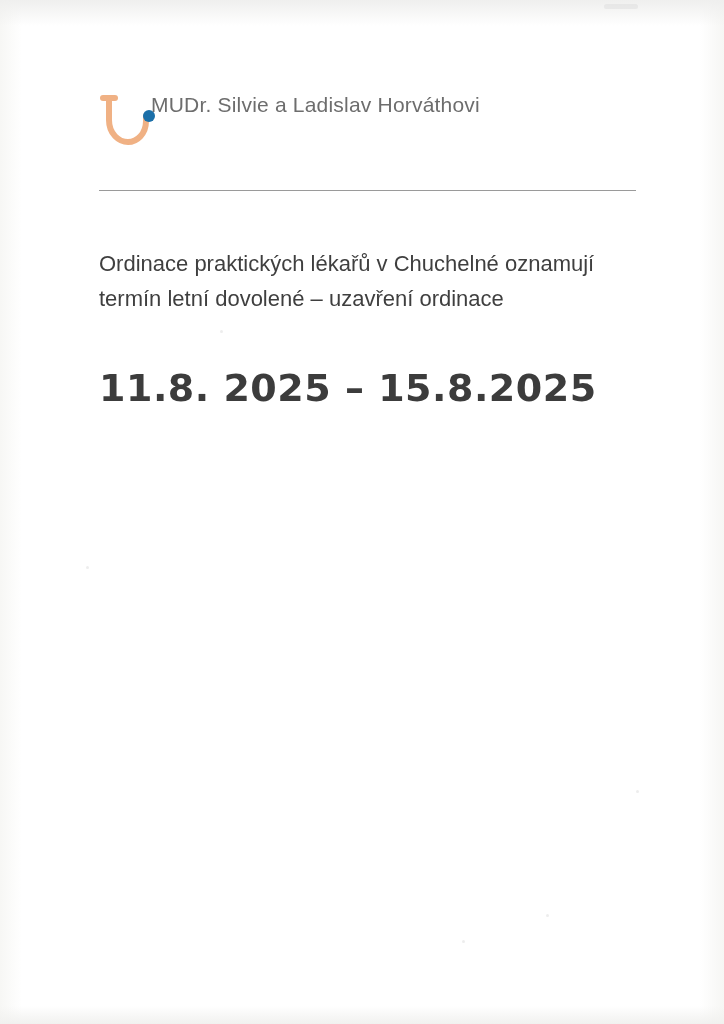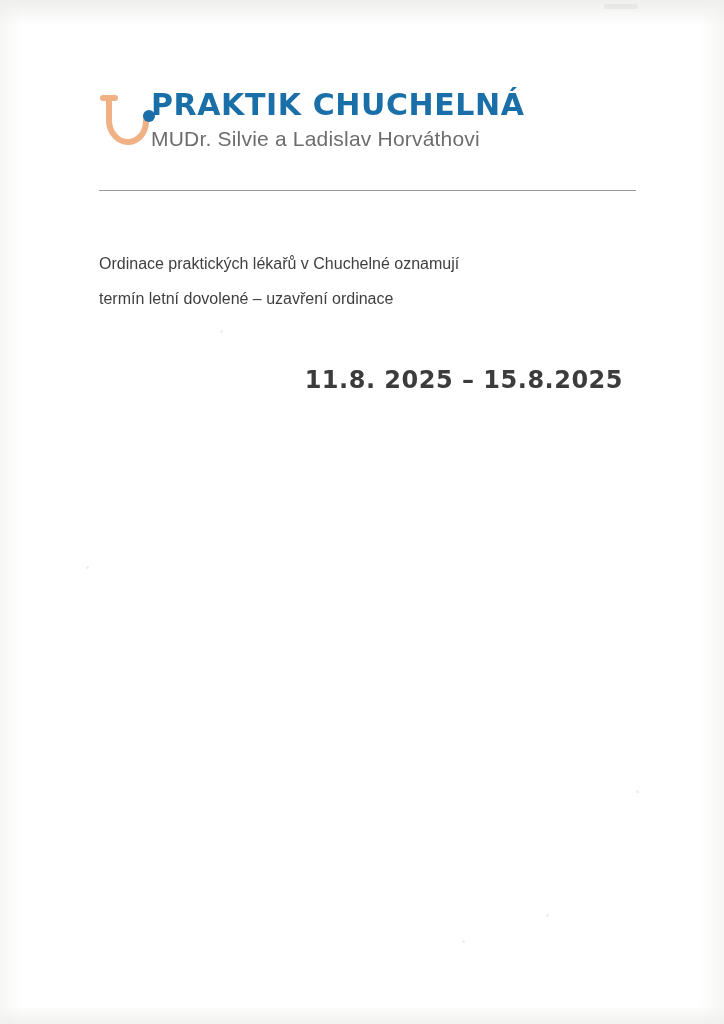--- a/index.html
+++ b/index.html
@@ -90,36 +90,36 @@
     height: 1px;
     background: #9a9a9a;
   }
 
   
   .para {
     position: absolute;
     left: 99px;
     font-family: "Liberation Sans", sans-serif;
     color: #3f3f3f;
-    font-size: 16px;
+    font-size: 22px;
     line-height: 35px;
     white-space: pre-line;
   }
   .para-intro { top: 246px; width: 560px; }
   .para-contact { top: 475px; width: 560px; }
 
   .date-line {
     position: absolute;
-    left: 86px;
+    left: 99px;
     top: 366px;
     width: 537px;
-    text-align: right;
+    text-align: left;
     font-family: "DejaVu Sans", sans-serif;
     font-weight: bold;
-    font-size: 24px;
+    font-size: 38px;
     color: #3c3c3c;
     letter-spacing: .5px;
   }
 </style>
 </head>
 <body>
 
 <div class="page">
 
   <div class="scan-top-shadow"></div>
@@ -136,21 +136,20 @@
 
     <span class="stethoscope">
       <svg viewBox="0 0 58 62" width="58" height="62" aria-hidden="true">
         <path d="M10 4 L10 26 C10 40 20 48 29 48 C38 48 47 40 47 27 L47 22" fill="none" stroke="#f0b184" stroke-width="6" stroke-linecap="round"></path>
         <path d="M4 4 L16 4" fill="none" stroke="#f0b184" stroke-width="6" stroke-linecap="round"></path>
         <circle cx="50" cy="22" r="6" fill="#1b6fa8"></circle>
       </svg>
     </span>
 
     <div class="brand-block">
-      <div class="brand-name">PRAKTIK CHUCHELNÁ</div>
       <div class="brand-sub">MUDr. Silvie a Ladislav Horváthovi</div>
     </div>
   </div>
 
   <div class="rule"></div>
 
   <div class="para para-intro">Ordinace praktických lékařů v Chuchelné oznamují
 termín letní dovolené – uzavření ordinace</div>
 
   <div class="date-line">11.8. 2025 – 15.8.2025</div>

